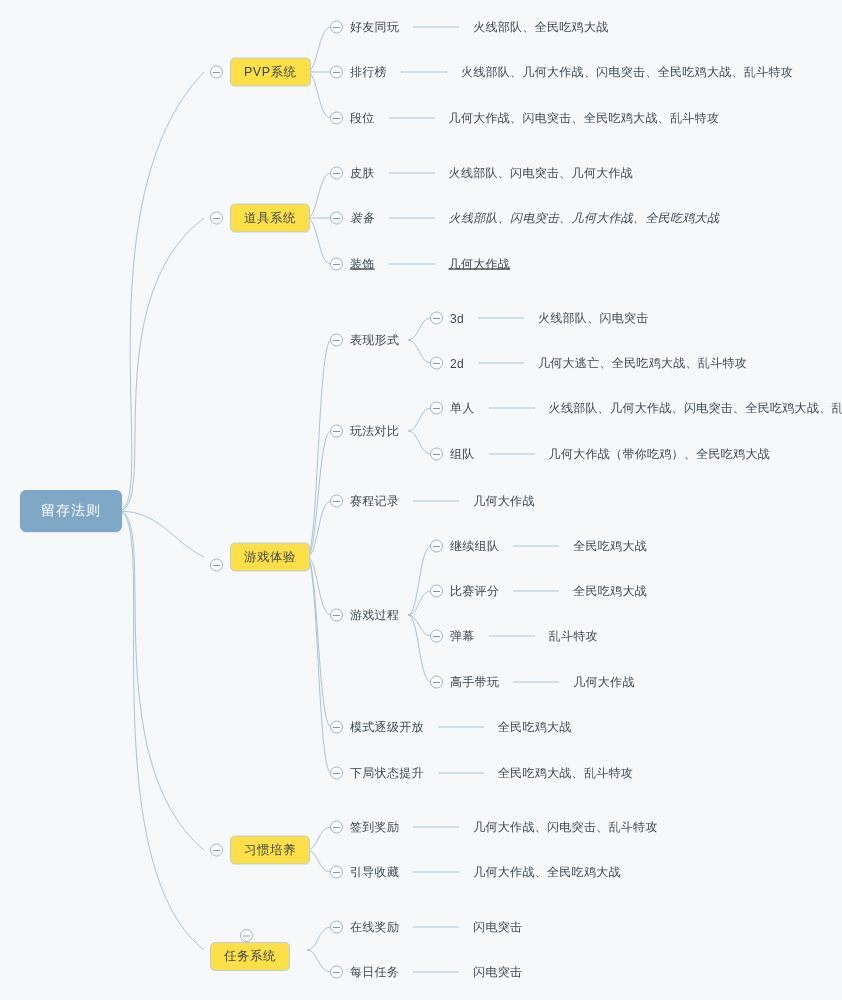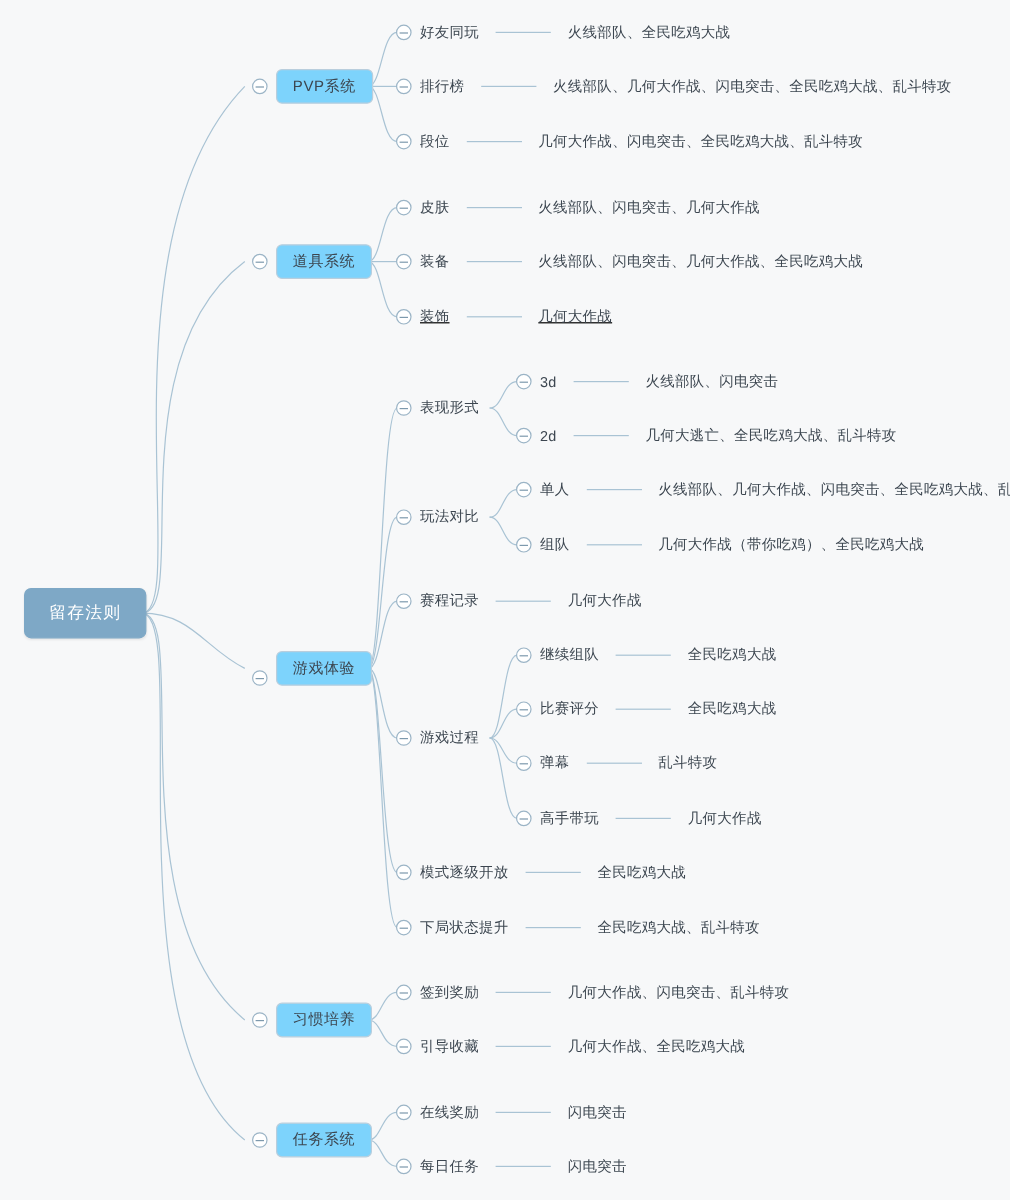--- a/index.html
+++ b/index.html
@@ -62,21 +62,21 @@
     color: #ffffff;
     border: 1px solid #7ea8c6;
     border-radius: 6px;
     padding: 11px 20px;
     font-size: 14px;
     letter-spacing: 1px;
     box-shadow: 0 1px 2px rgba(0,0,0,0.08);
   }
   
   .branch-node .box {
-    background: #7dd3fc;
+    background: #fde047;
     border: 1px solid #b9cedd;
     border-radius: 5px;
     padding: 5px 13px;
     font-size: 12.5px;
     color: #3c4650;
     letter-spacing: 0.5px;
   }
   
   .plain-node .label {
     font-size: 12px;
@@ -163,21 +163,21 @@
     <div class="box">道具系统</div>
   </div>
   <div class="node branch-node" style="left:210px; top:557px;align-items:flex-end;">
     <span class="toggle"></span>
     <div class="box">游戏体验</div>
   </div>
   <div class="node branch-node" style="left:210px; top:850px;">
     <span class="toggle"></span>
     <div class="box">习惯培养</div>
   </div>
-  <div class="node branch-node" style="left:210px; top:950px;">
+  <div class="node branch-node" style="left:210px; top:950px;flex-direction:column;">
     <span class="toggle"></span>
     <div class="box">任务系统</div>
   </div>
 
   <div class="node plain-node" style="left:330px; top:27px;">
     <span class="toggle"></span>
     <div class="leaf-row">
       <span class="label">好友同玩</span>
       <span class="dash"></span>
       <span class="value">火线部队、全民吃鸡大战</span>
@@ -201,21 +201,21 @@
   </div>
 
   <div class="node plain-node" style="left:330px; top:173px;">
     <span class="toggle"></span>
     <div class="leaf-row">
       <span class="label">皮肤</span>
       <span class="dash"></span>
       <span class="value">火线部队、闪电突击、几何大作战</span>
     </div>
   </div>
-  <div class="node plain-node" style="left:330px; top:218px;">
+  <div class="node plain-node" style="left:330px; top:218px;font-style:italic;">
     <span class="toggle"></span>
     <div class="leaf-row">
       <span class="label">装备</span>
       <span class="dash"></span>
       <span class="value">火线部队、闪电突击、几何大作战、全民吃鸡大战</span>
     </div>
   </div>
   <div class="node plain-node" style="left:330px; top:264px;text-decoration:underline;">
     <span class="toggle"></span>
     <div class="leaf-row">

